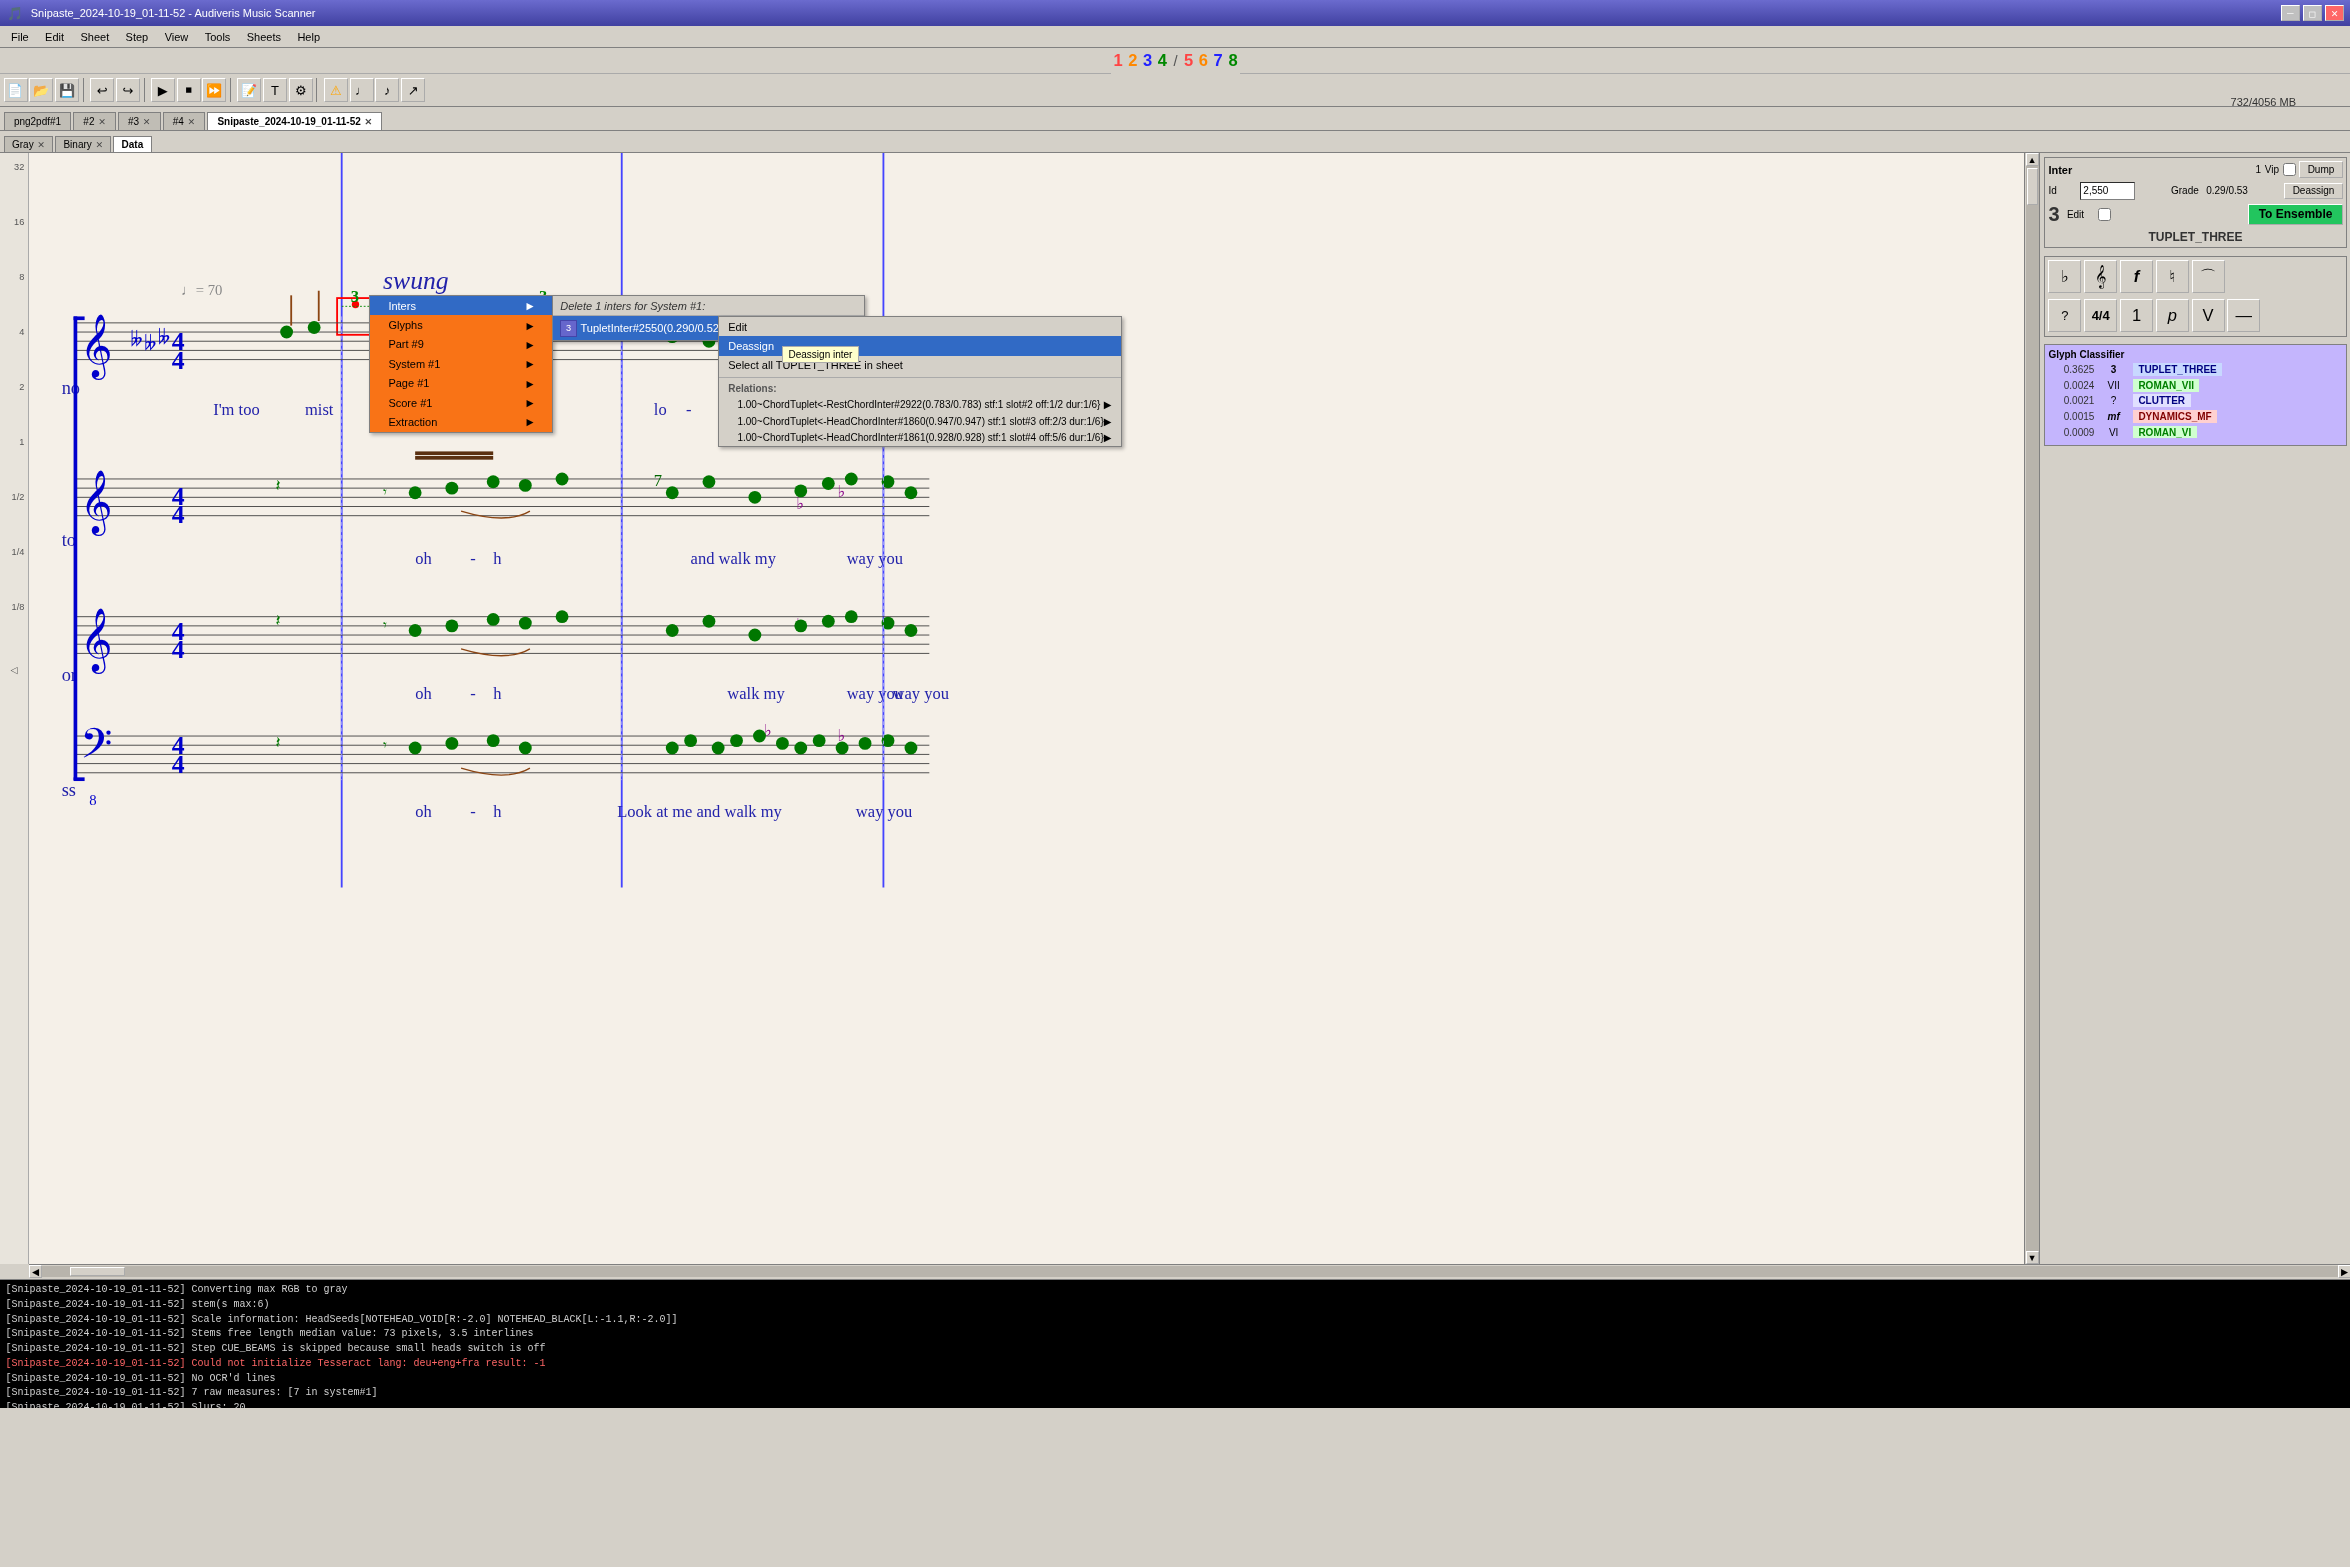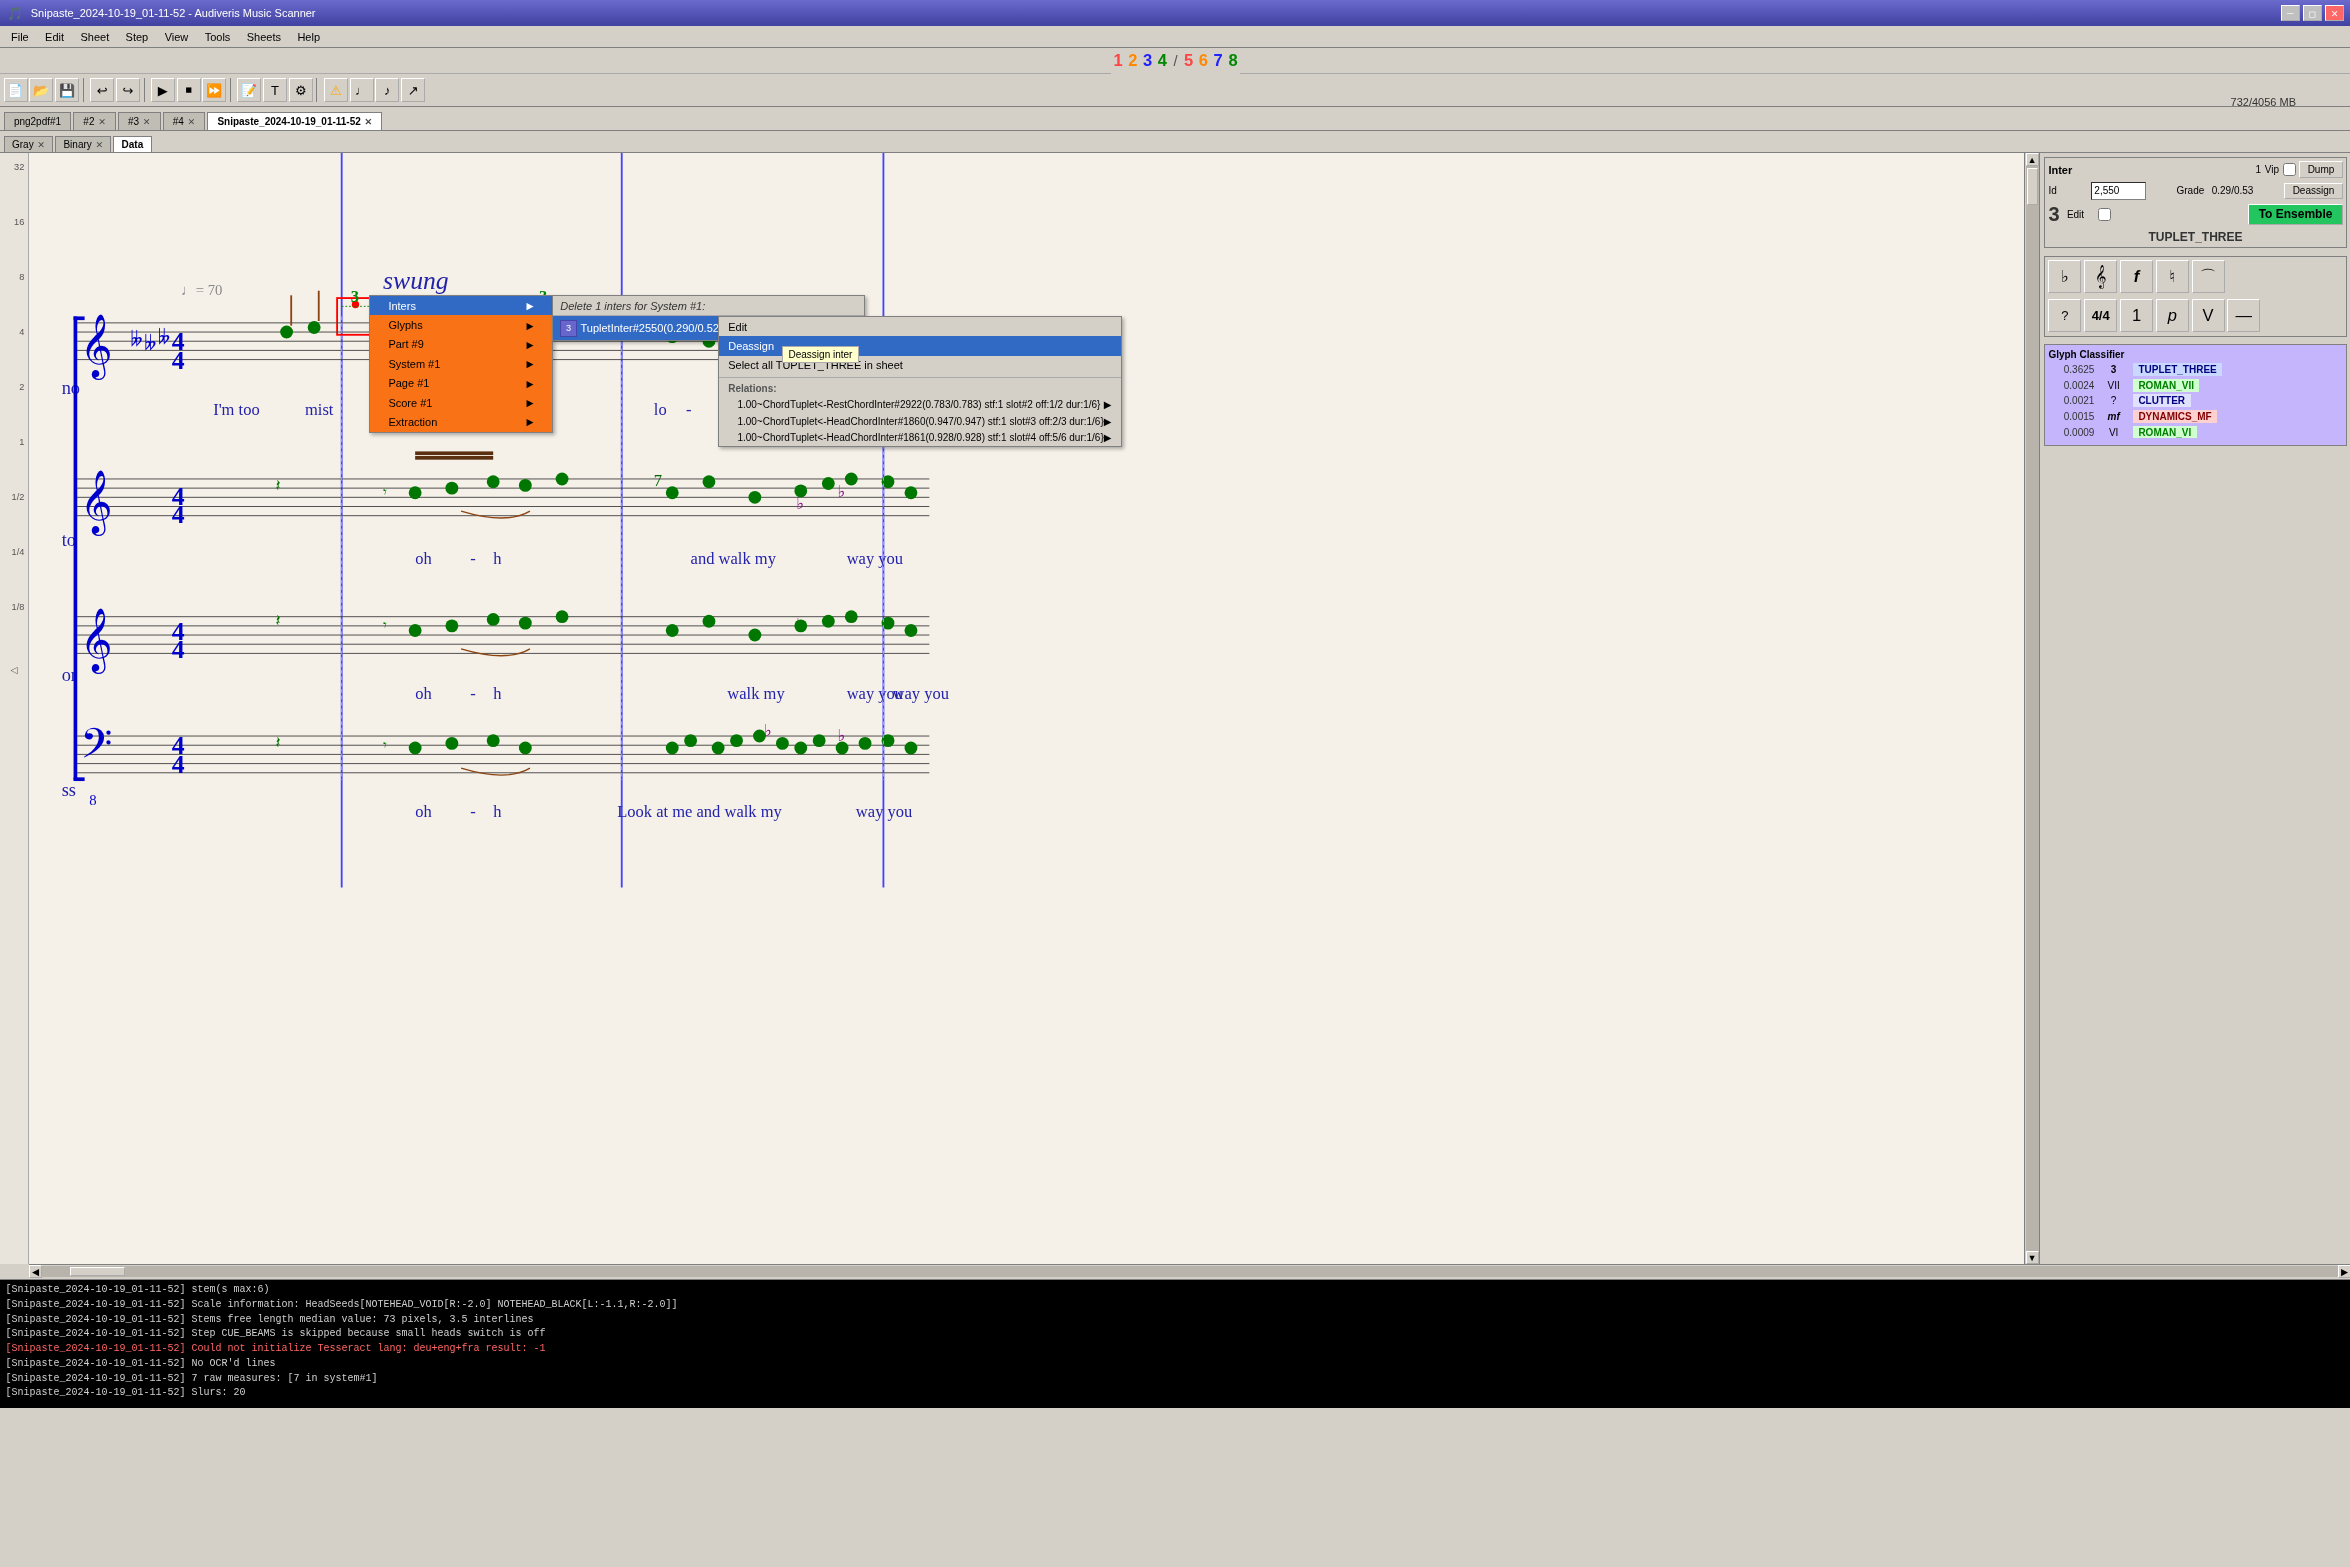--- a/index.html
+++ b/index.html
@@ -142,21 +142,20 @@
       padding: 3.7px;
     }
     .inter-row { display: flex; align-items: center; gap: 3.7px; margin-bottom: 2.8px; }
     .inter-label { font-size: 10px; width: 27.5px; }
     .inter-input {
       width: 55px; height: 18.4px;
       border: 0.9px inset #808080;
       background: white;
       font-size: 10px;
       padding: 0.9px 2.8px;
-      margin-left: 11px;
     }
     .inter-btn {
       padding: 1.8px 7.3px;
       background: #d4d0c8;
       border: 0.9px outset #fff;
       font-size: 10px;
       cursor: pointer;
     }
     .inter-checkbox { width: 13px; height: 13px; }
     .vip-label { font-size: 10px; }
@@ -834,20 +833,21 @@
 
 <div id="hscroll" style="height:14.7px;background:#d4d0c8;border-top:0.9px solid #808080;display:flex;align-items:center;margin-left:29px;">
   <div style="width:13px;height:13px;background:#d4d0c8;border:0.9px outset #fff;display:flex;align-items:center;justify-content:center;cursor:pointer;font-size:9.2px;">◀</div>
   <div style="flex:1;background:#b8b4ac;height:11px;position:relative;">
     <div style="width:55px;height:9.2px;background:#d4d0c8;border:0.9px outset #fff;position:absolute;left:27.5px;top:0.9px;"></div>
   </div>
   <div style="width:13px;height:13px;background:#d4d0c8;border:0.9px outset #fff;display:flex;align-items:center;justify-content:center;cursor:pointer;font-size:9.2px;">▶</div>
 </div>
 
 <div id="log-area">
+  <div class="log-line log-normal">[Snipaste_2024-10-19_01-11-52] Converting max RGB to gray</div>
   <div class="log-line log-normal">[Snipaste_2024-10-19_01-11-52] stem(s max:6)</div>
   <div class="log-line log-normal">[Snipaste_2024-10-19_01-11-52] Scale information: HeadSeeds[NOTEHEAD_VOID[R:-2.0] NOTEHEAD_BLACK[L:-1.1,R:-2.0]]</div>
   <div class="log-line log-normal">[Snipaste_2024-10-19_01-11-52] Stems free length median value: 73 pixels, 3.5 interlines</div>
   <div class="log-line log-normal">[Snipaste_2024-10-19_01-11-52] Step CUE_BEAMS is skipped because small heads switch is off</div>
   <div class="log-line log-error">[Snipaste_2024-10-19_01-11-52] Could not initialize Tesseract lang: deu+eng+fra result: -1</div>
   <div class="log-line log-normal">[Snipaste_2024-10-19_01-11-52] No OCR'd lines</div>
   <div class="log-line log-normal">[Snipaste_2024-10-19_01-11-52] 7 raw measures: [7 in system#1]</div>
   <div class="log-line log-normal">[Snipaste_2024-10-19_01-11-52] Slurs: 20</div>
 
 </div>

